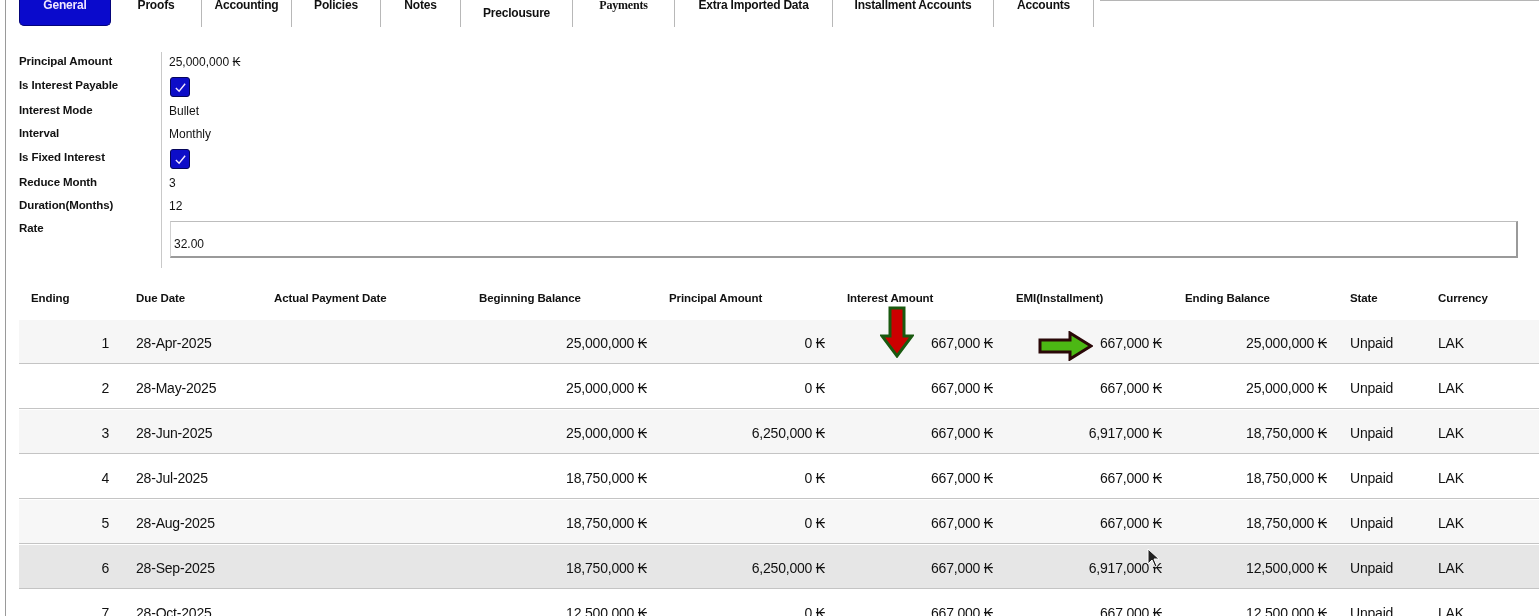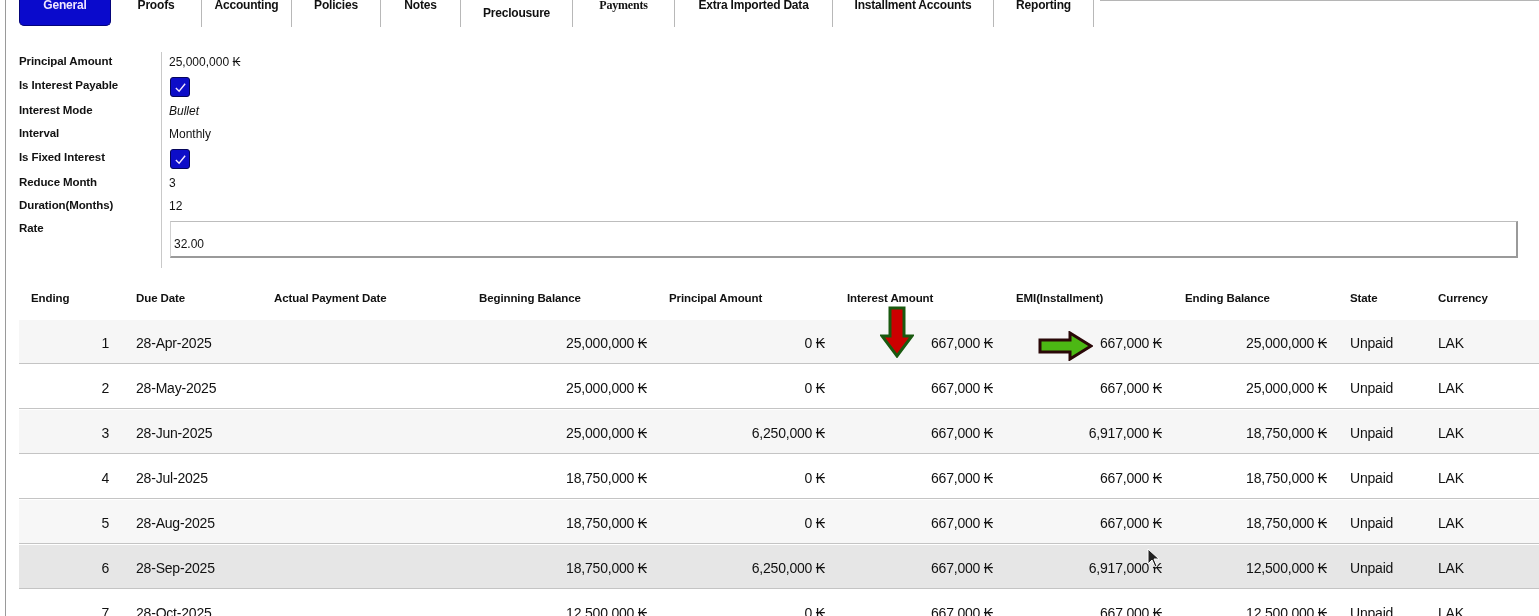--- a/index.html
+++ b/index.html
@@ -83,38 +83,38 @@
   <div class="tab" style="width:102px;font-family:Liberation Serif, serif;">
       <span>Payments</span>
     </div>
   <div class="tab" style="width:158px;">
       <span>Extra Imported Data</span>
     </div>
   <div class="tab" style="width:161px;">
       <span>Installment Accounts</span>
     </div>
   <div class="tab" style="width:100px;">
-      <span>Reporting</span>
+      <span>Accounts</span>
     </div>
 </div>
 
 <div class="form-divider"></div>
 
 <div class="field-label" style="top:55px;">Principal Amount</div>
 <div class="field-value" style="top:55px;">25,000,000 ₭</div>
 
 <div class="field-label" style="top:79px;">Is Interest Payable</div>
 <div class="checkbox" style="top:77px;">
   <svg viewBox="0 0 14 14">
       <path d="M2 7.5 L5.5 11 L12 3" fill="none" stroke="#f4e8ff" stroke-width="1.5"></path>
     </svg>
 </div>
 
 <div class="field-label" style="top:104px;">Interest Mode</div>
-<div class="field-value" style="top:104px;font-style:italic;">Bullet</div>
+<div class="field-value" style="top:104px;">Bullet</div>
 
 <div class="field-label" style="top:127px;">Interval</div>
 <div class="field-value" style="top:127px;">Monthly</div>
 
 <div class="field-label" style="top:151px;">Is Fixed Interest</div>
 <div class="checkbox" style="top:149px;">
   <svg viewBox="0 0 14 14">
       <path d="M2 7.5 L5.5 11 L12 3" fill="none" stroke="#f4e8ff" stroke-width="1.5"></path>
     </svg>
 </div>

